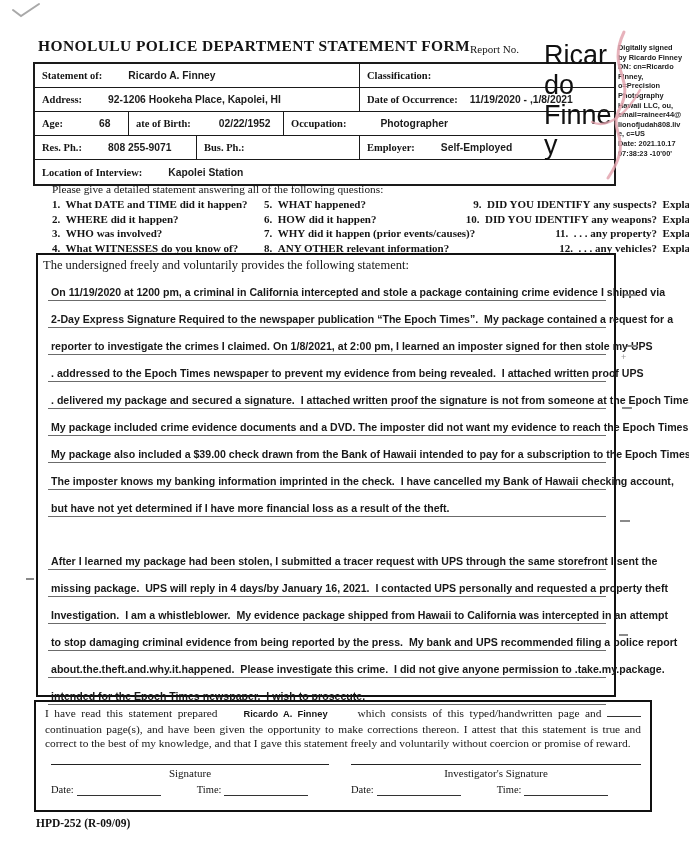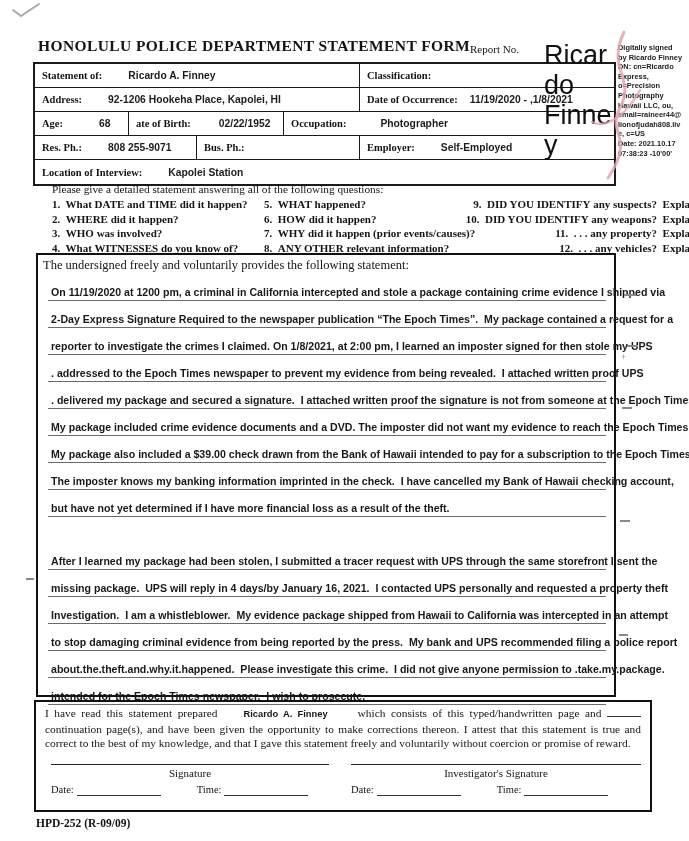--- a/index.html
+++ b/index.html
@@ -131,21 +131,21 @@
       </div>
     </div>
   </div>
 
   <div class="dsig-name">
       <div>Ricar</div>
       <div>do</div>
       <div>Finne</div>
       <div>y</div>
     </div>
-  <div class="dsig-details"><div>Digitally signed</div><div>by Ricardo Finney</div><div>DN: cn=Ricardo</div><div>Express,</div><div>o=Precision</div><div>Photography</div><div>Hawaii LLC, ou,</div><div>email=raineer44@</div><div>lionofjudah808.liv</div><div>e, c=US</div><div>Date: 2021.10.17</div><div>07:38:23 -10'00'</div></div>
+  <div class="dsig-details"><div>Digitally signed</div><div>by Ricardo Finney</div><div>DN: cn=Ricardo</div><div>Finney,</div><div>o=Precision</div><div>Photography</div><div>Hawaii LLC, ou,</div><div>email=raineer44@</div><div>lionofjudah808.liv</div><div>e, c=US</div><div>Date: 2021.10.17</div><div>07:38:23 -10'00'</div></div>
   <svg class="flourish" width="72" height="164" viewBox="0 0 72 164">
     <path d="M 46,6 C 28,44 58,52 42,82 C 28,108 58,110 30,152" fill="none" stroke-width="3" stroke-linecap="round" opacity="0.85" stroke="#e3a4af"></path>
     <path d="M 14,96 C 30,104 50,86 62,64" fill="none" stroke-width="2.4" stroke-linecap="round" opacity="0.8" stroke="#e3a4af"></path>
   </svg>
 
   <div class="instructions">
     <div class="intro">Please give a detailed statement answering all of the following questions:</div>
     <div>
         <div class="q-row">
           <div class="q-c1"><span>1.  </span><span>What </span><b>DATE</b><span> and </span><b>TIME</b><span> did it happen?</span></div>

